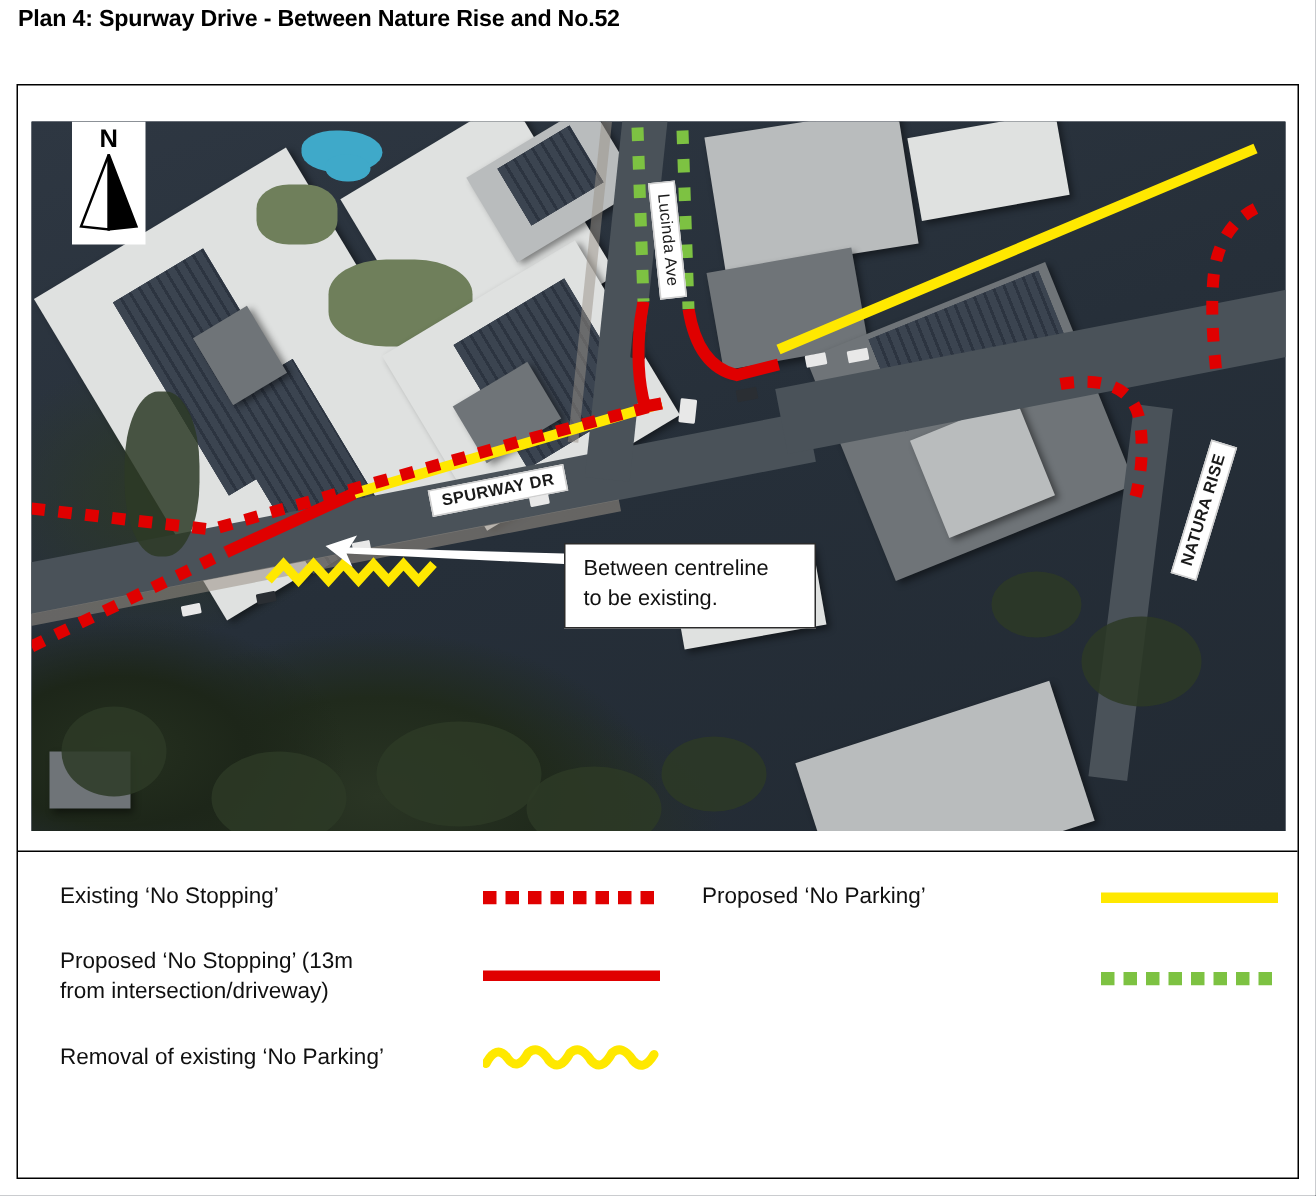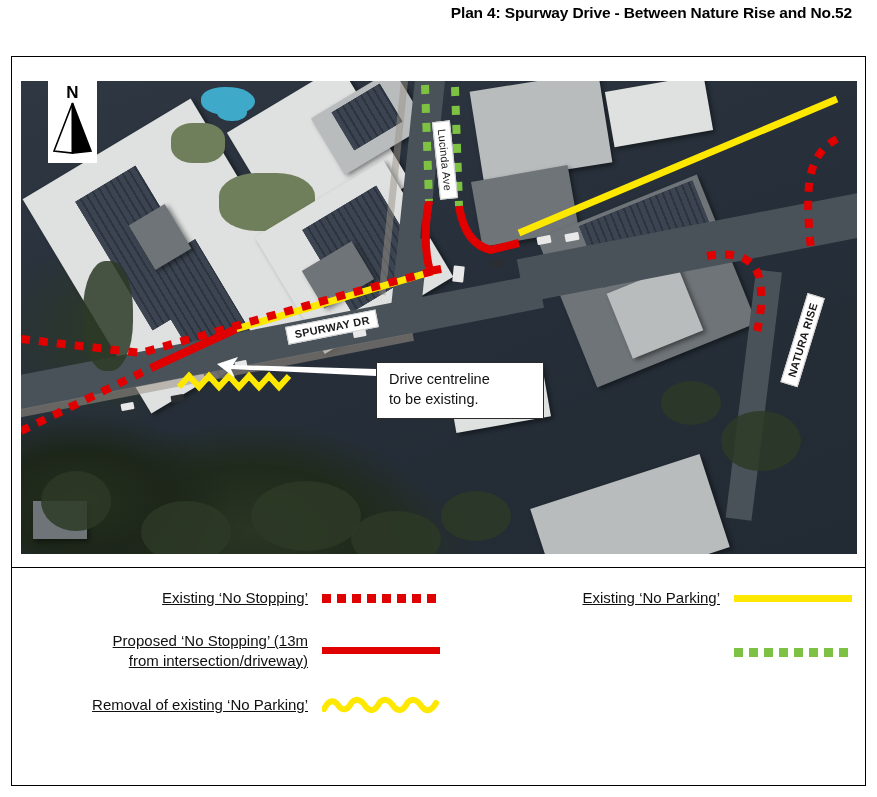--- a/index.html
+++ b/index.html
@@ -20,21 +20,20 @@
   #page-title {
     position: absolute;
     left: 12px;
     top: 4px;
     width: 840px;
     font-size: 15.5px;
     font-weight: bold;
     color: #000000;
     letter-spacing: -0.15px;
     white-space: nowrap;
-    text-align: right;
   }
 
   
   #plan-frame {
     position: absolute;
     left: 11px;
     top: 56px;
     width: 855px;
     height: 730px;
     border: 1.5px solid #000000;
@@ -213,25 +212,23 @@
 
   .legend-row {
     display: flex;
     align-items: center;
     justify-content: flex-end;
     margin-bottom: 9px;
   }
   .legend-text {
     font-size: 15px;
     color: #101010;
-    text-align: right;
     line-height: 1.3;
     padding-right: 14px;
     white-space: pre-line;
-    text-decoration: underline;
   }
   .legend-swatch {
     width: 118px;
     height: 22px;
     flex: 0 0 118px;
     position: relative;
   }
   .sw-line {
     position: absolute;
     left: 0;
@@ -375,21 +372,21 @@
       </svg>
     </div>
 
     <div class="street-label" id="label-lucinda">Lucinda Ave</div>
 
     <div class="street-label" id="label-spurway">SPURWAY DR</div>
 
     <div class="street-label" id="label-natura">NATURA RISE</div>
 
     <div id="callout-box">
-      <div>Drive centreline</div>
+      <div>Between centreline</div>
       <div>to be existing.</div>
     </div>
 
   </div>
 
   <div id="legend-divider"></div>
 
   <div id="legend">
 
     <div class="legend-col" id="legend-col-left">
@@ -419,21 +416,21 @@
           </svg>
         </div>
       </div>
 
     </div>
 
     <div class="legend-col" id="legend-col-right">
 
 
       <div class="legend-row" id="legend-row-right-1">
-        <div class="legend-text">Existing ‘No Parking’</div>
+        <div class="legend-text">Proposed ‘No Parking’</div>
         <div class="legend-swatch">
           <div class="sw-line" style="background:#FFE800;"></div>
         </div>
       </div>
 
       <div class="legend-row" id="legend-row-right-2">
         <div class="legend-swatch">
           <svg class="sw-dash" viewBox="0 0 118 9" preserveAspectRatio="none">
             <line x1="0" y1="4.5" x2="118" y2="4.5" stroke="#7DC242" stroke-width="9" stroke-dasharray="9 6"></line>
           </svg>

